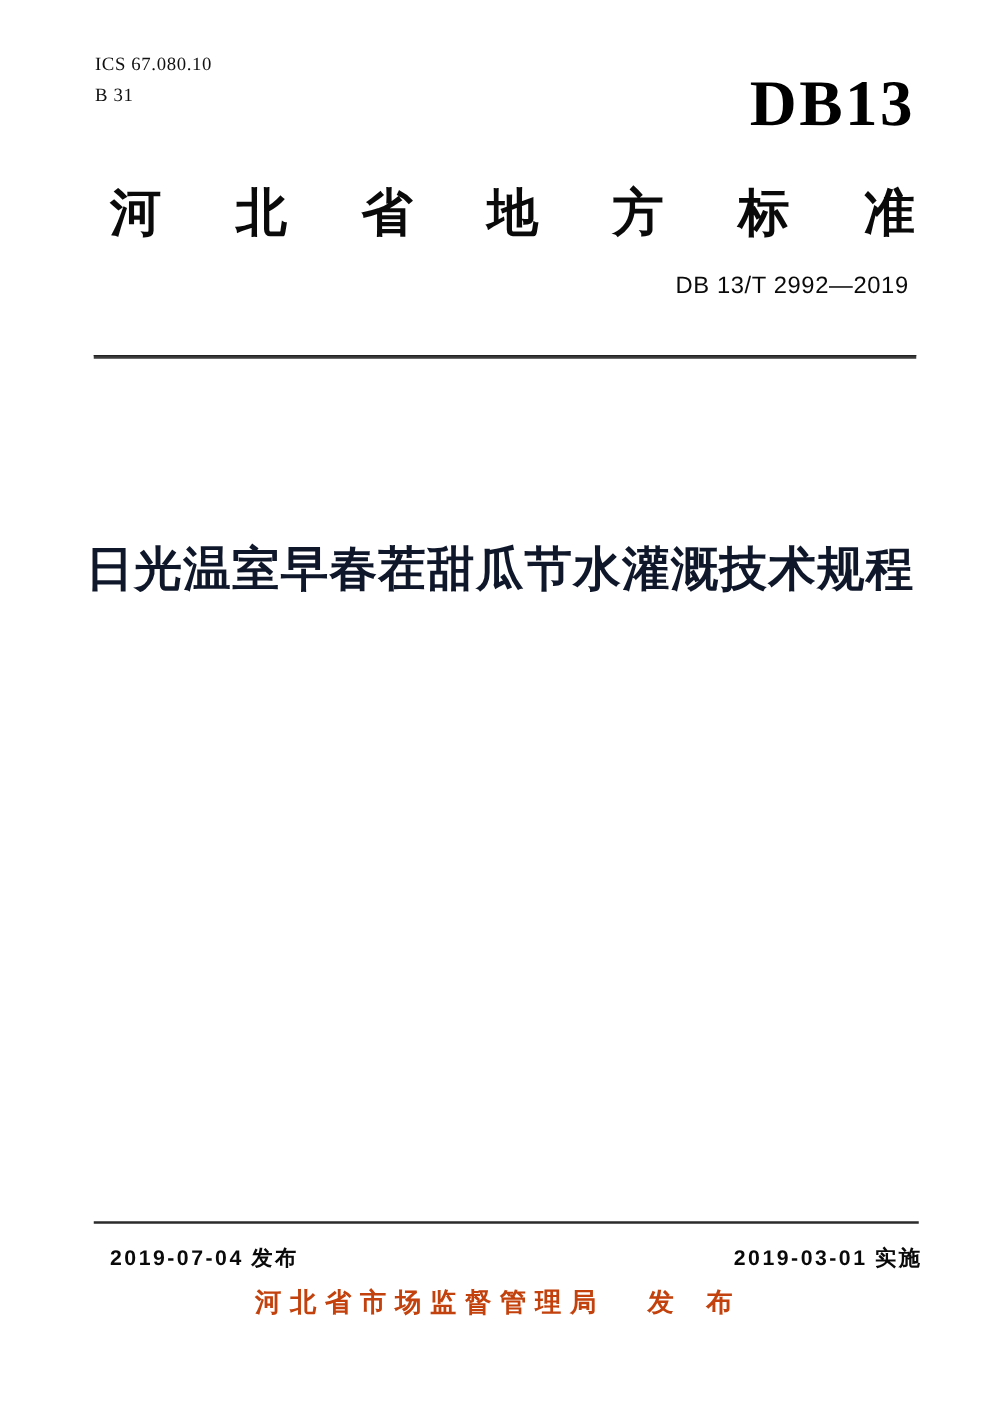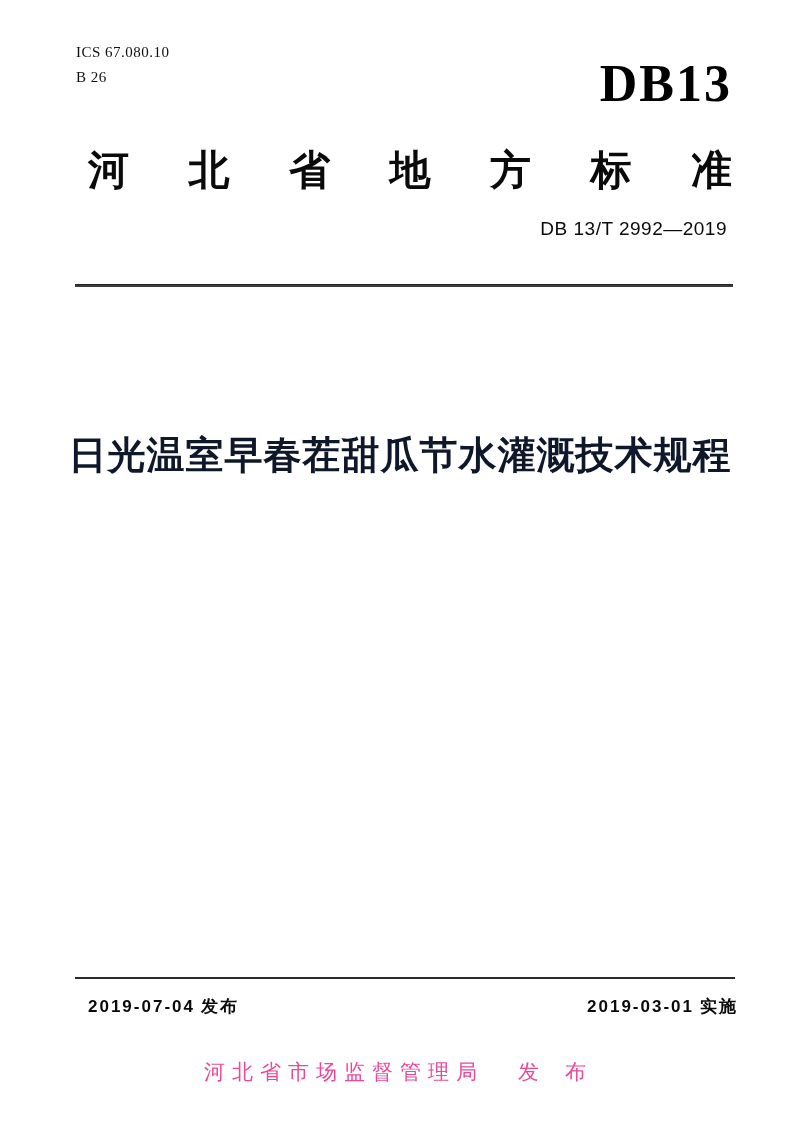--- a/index.html
+++ b/index.html
@@ -117,35 +117,34 @@
   
   .publisher-row {
     position: absolute;
     left: 0;
     right: 0;
     top: 1028px;
     display: flex;
     justify-content: center;
     align-items: baseline;
     font-size: 21px;
-    font-weight: 400;
-    color: #ec4899;
-    margin-top: 30px;
+    font-weight: 700;
+    color: #c2410c;
   }
   .publisher-name { letter-spacing: 7px; }
   .publish-label { margin-left: 34px; letter-spacing: 10px; }
 </style>
 </head>
 <body>
 
 <div class="page">
 
   <div class="ics-block">
     <div>ICS 67.080.10</div>
-    <div>B 26</div>
+    <div>B 31</div>
   </div>
 
   <div class="db-logo">DB13</div>
 
   <div class="standard-name">
     <span>河</span>
     <span>北</span>
     <span>省</span>
     <span>地</span>
     <span>方</span>

